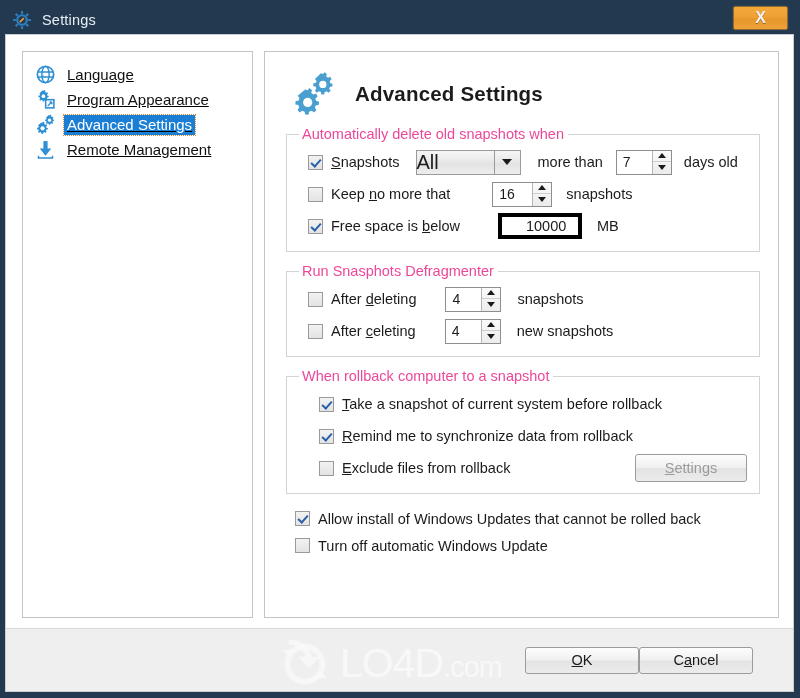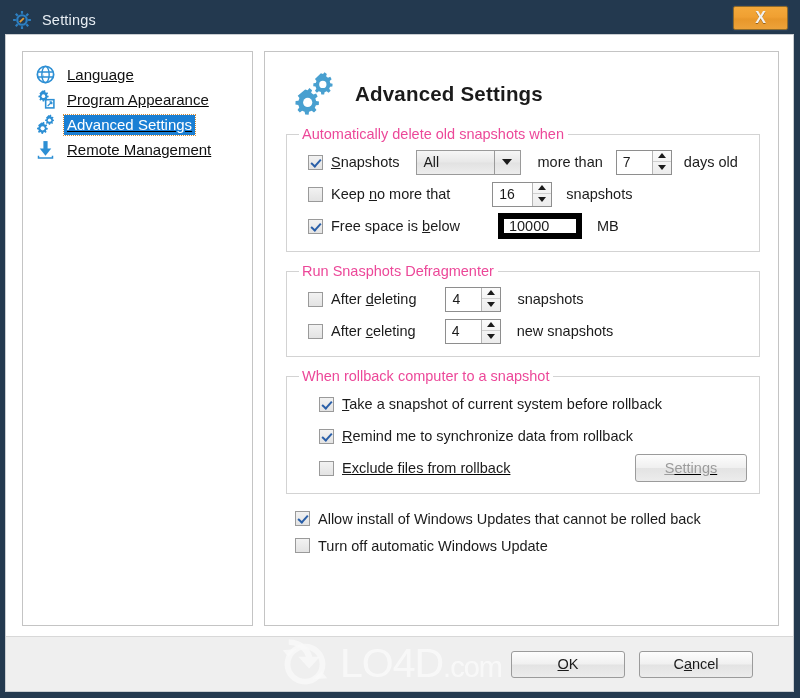--- a/index.html
+++ b/index.html
@@ -175,22 +175,21 @@
     width: 105px;
     border: 1px solid #9a9a9a;
     background: linear-gradient(to bottom,#f6f6f6 0%,#e8e8e8 48%,#e2e2e2 52%,#ededed 100%);
     display: flex;
     align-items: stretch;
     flex: 0 0 auto;
   }
   .combo .val {
     flex: 1 1 auto;
     display: flex; align-items: center;
-    padding-left: 7px;
-    font-size: 14px;
+    font-size: 20px;
     color: #1b1b1b;
   }
   .combo .arrow {
     width: 26px;
     border-left: 1px solid #9a9a9a;
     display: flex; align-items: center; justify-content: center;
   }
   .tri-down {
     width: 0; height: 0;
     border-left: 5px solid transparent;
@@ -234,24 +233,24 @@
   .tri-down-s {
     width: 0; height: 0;
     border-left: 4px solid transparent;
     border-right: 4px solid transparent;
     border-top: 5px solid #1b1b1b;
   }
 
   
   .textbox {
     height: 26px;
-    border: 6px solid #000000;
+    border: 4px solid #000000;
     background: #ffffff;
     display: flex; align-items: center;
-    padding-left: 5px;
+    padding-left: 24px;
     font-size: 14.5px;
     color: #1b1b1b;
     flex: 0 0 auto;
   }
 
   
   .btn {
     border: 1px solid #9b9b9b;
     border-radius: 3px;
     background: linear-gradient(to bottom,#fdfdfd 0%,#f0f0f0 48%,#e3e3e3 52%,#ececec 100%);
@@ -260,28 +259,27 @@
     color: #1b1b1b;
   }
   .btn.disabled { color: #9b9b9b; }
 
   
   .loose { margin: 4px 6px 0 18px; }
   .loose .row { height: 27px; }
 
   
   .footer {
-    height: 55px;
+    height: 63px;
     background: #efefef;
     border-top: 1px solid #d8d8d8;
     display: flex;
     align-items: center;
     justify-content: flex-end;
     padding-right: 40px;
-    gap: 14px;
     flex: 0 0 auto;
   }
   .footer .btn { width: 114px; height: 27px; }
 
   
   .watermark {
     position: absolute;
     left: 272px; bottom: 2px;
     width: 528px; height: 66px;
     display: flex;
@@ -495,21 +493,21 @@
           <div class="row" style="padding-left:22px;">
             <span class="cb checked"></span>
             <span class="lbl"><u class="acc">T</u><span>ake a snapshot of current system before rollback</span></span>
           </div>
 
           <div class="row" style="padding-left:22px;">
             <span class="cb checked"></span>
             <span class="lbl"><u class="acc">R</u><span>emind me to synchronize data from rollback</span></span>
           </div>
 
-          <div class="row" style="padding-left:22px;text-decoration:underline;">
+          <div class="row" style="padding-left:22px;">
             <span class="cb"></span>
             <span class="lbl"><u class="acc">E</u><span>xclude files from rollback</span></span>
             <div class="btn disabled" style="width:112px;height:28px;margin-left:auto;margin-right:2px;">
               <span><u class="acc">S</u><span>ettings</span></span>
             </div>
           </div>
         </fieldset>
 
         <div class="loose">
           <div class="row">

